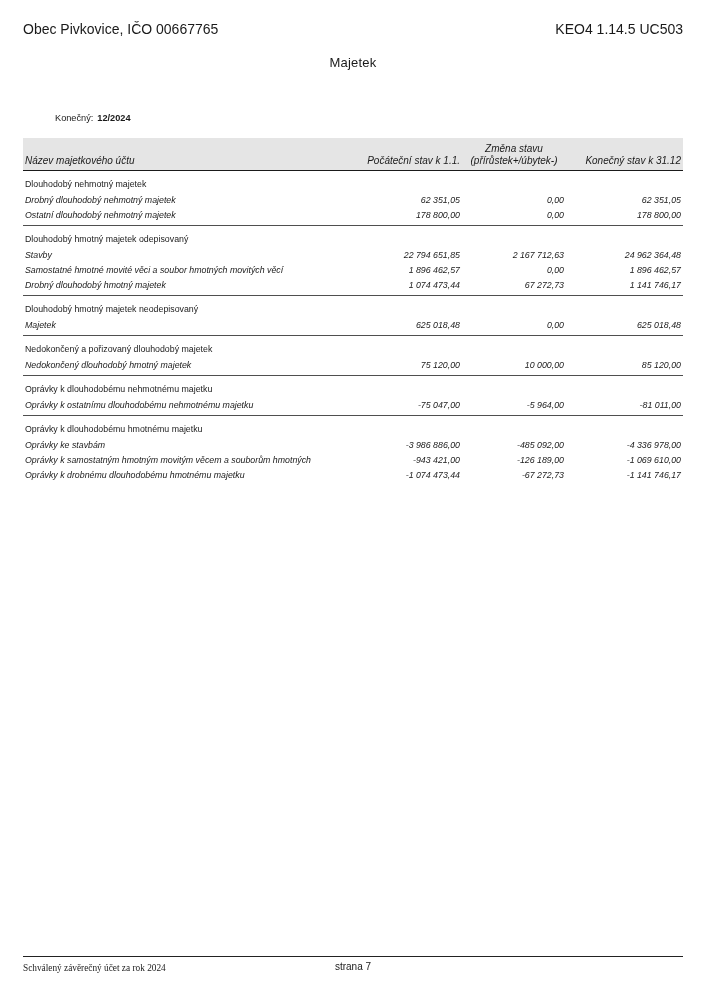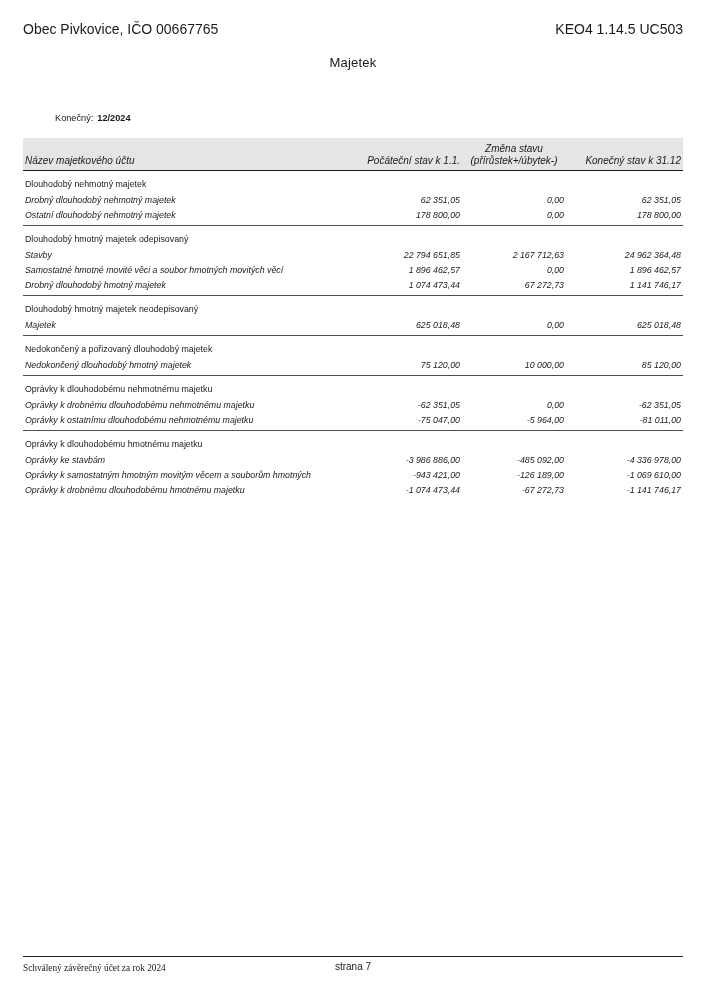--- a/index.html
+++ b/index.html
@@ -193,26 +193,20 @@
           <td class="num">75 120,00</td>
           <td class="num">10 000,00</td>
           <td class="num">85 120,00</td>
         </tr>
       </tbody>
       <tbody class="section">
         <tr class="sec-head">
           <td colspan="4">Oprávky k dlouhodobému nehmotnému majetku</td>
         </tr>
         <tr class="data">
-          <td>Oprávky k drobnému dlouhodobému nehmotnému majetku</td>
-          <td class="num">-62 351,05</td>
-          <td class="num">0,00</td>
-          <td class="num">-62 351,05</td>
-        </tr>
-        <tr class="data">
           <td>Oprávky k ostatnímu dlouhodobému nehmotnému majetku</td>
           <td class="num">-75 047,00</td>
           <td class="num">-5 964,00</td>
           <td class="num">-81 011,00</td>
         </tr>
       </tbody>
       <tbody class="section">
         <tr class="sec-head">
           <td colspan="4">Oprávky k dlouhodobému hmotnému majetku</td>
         </tr>

